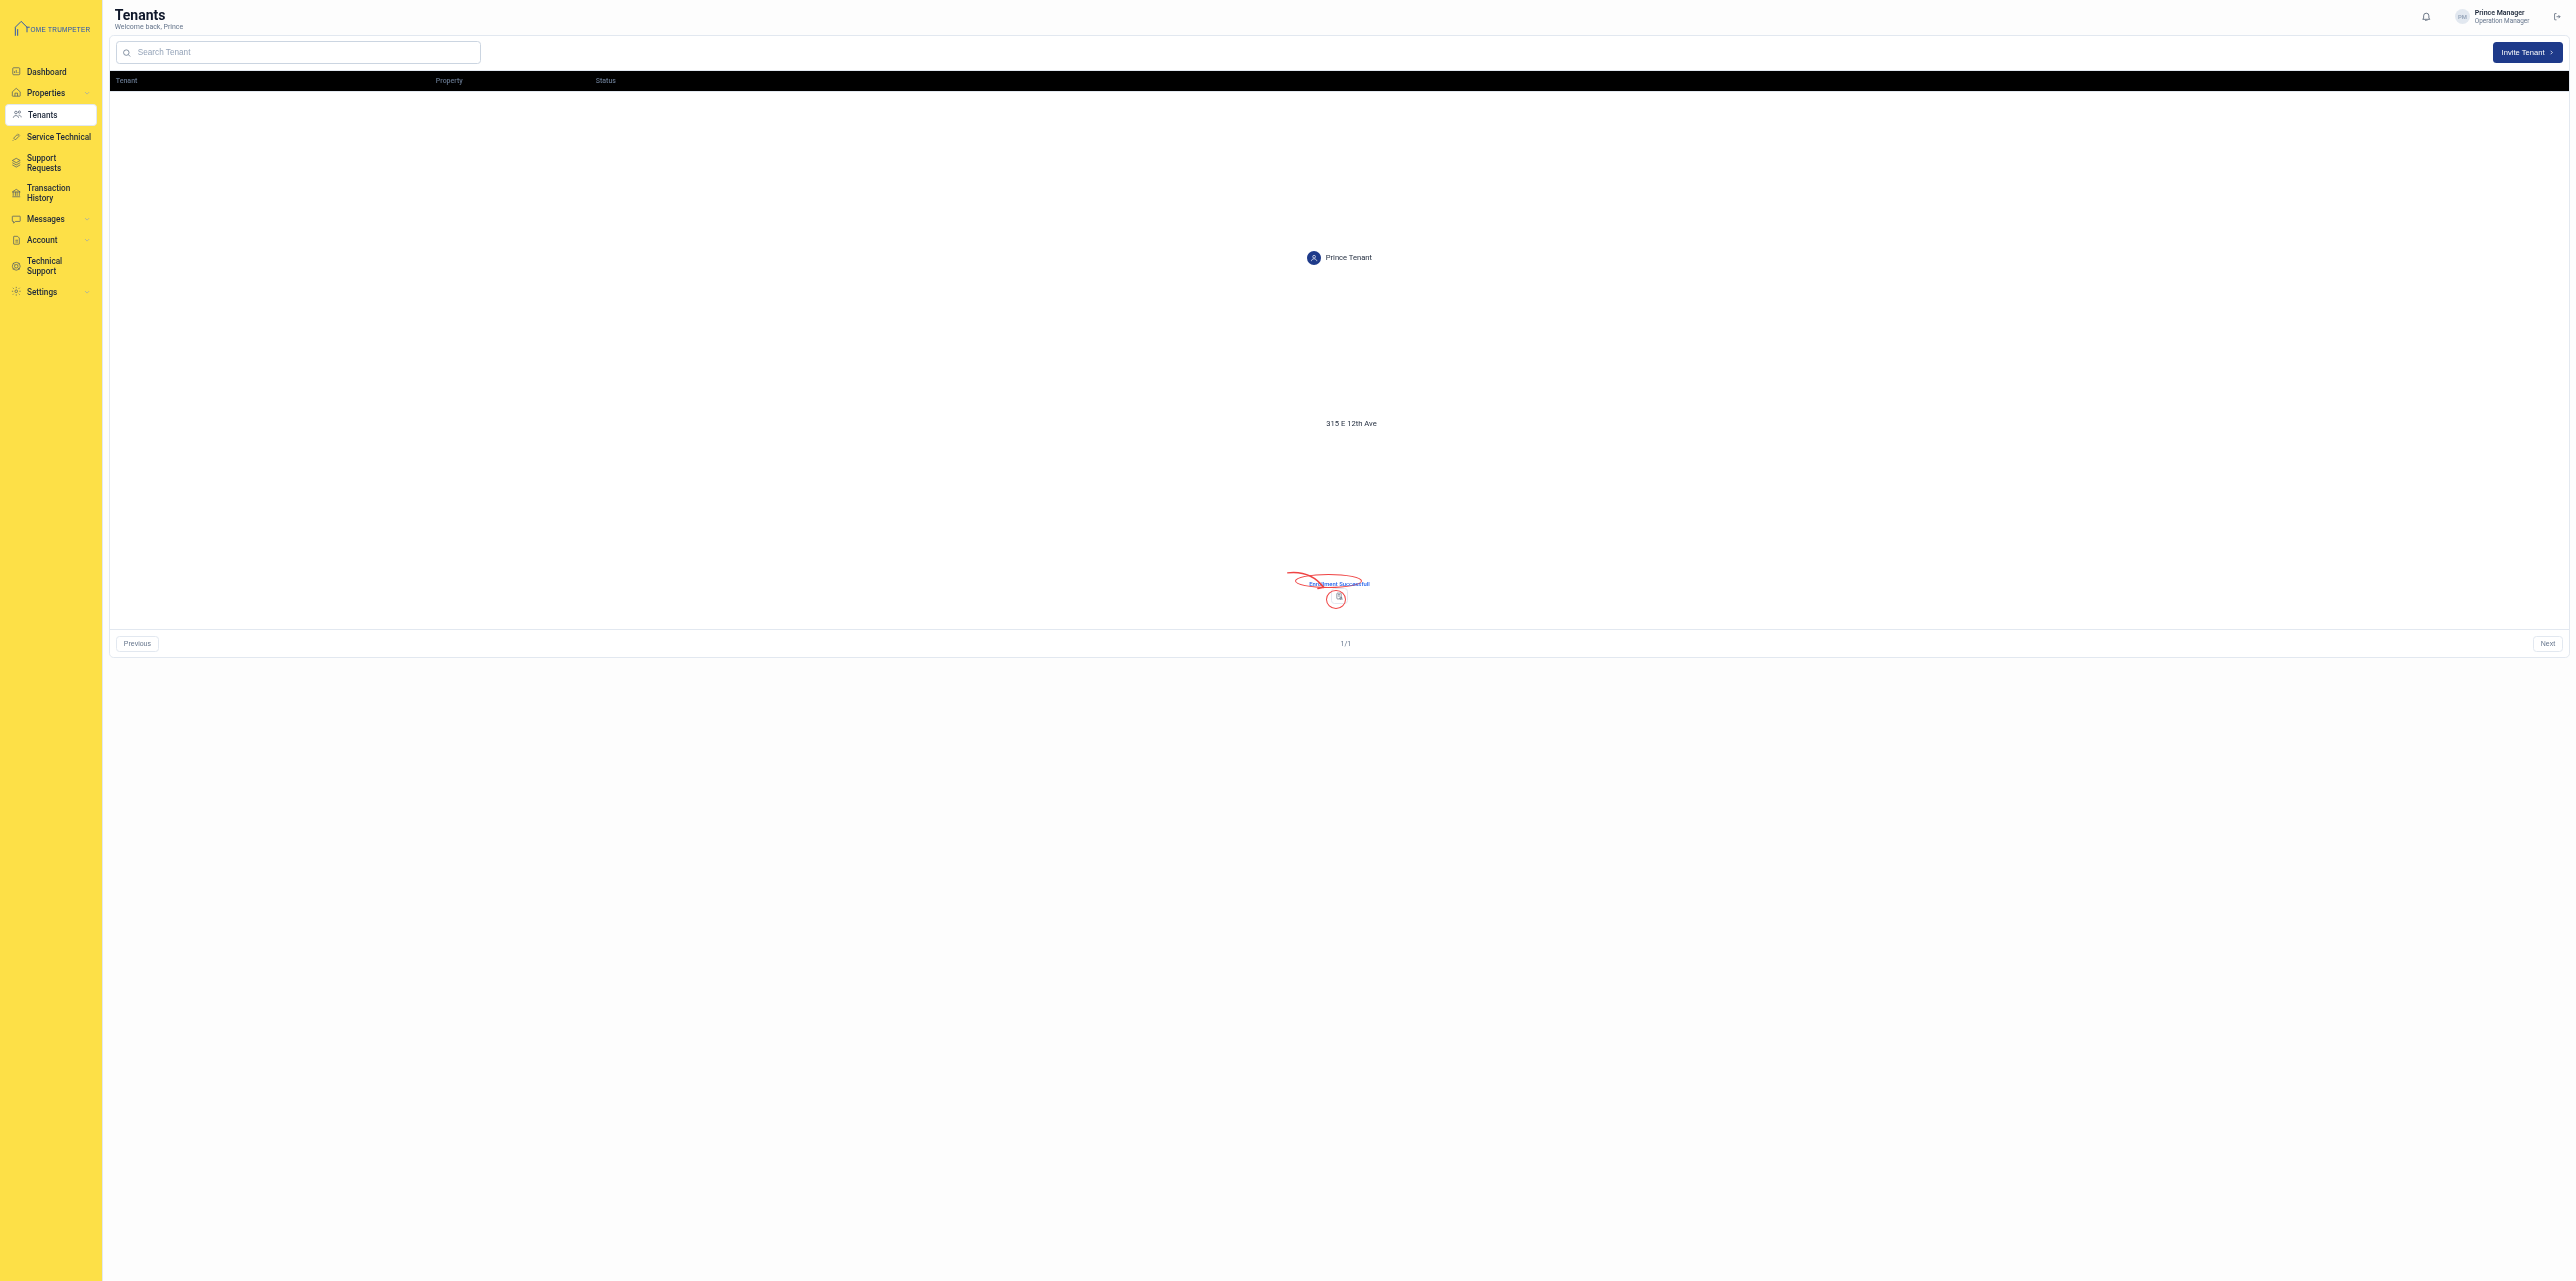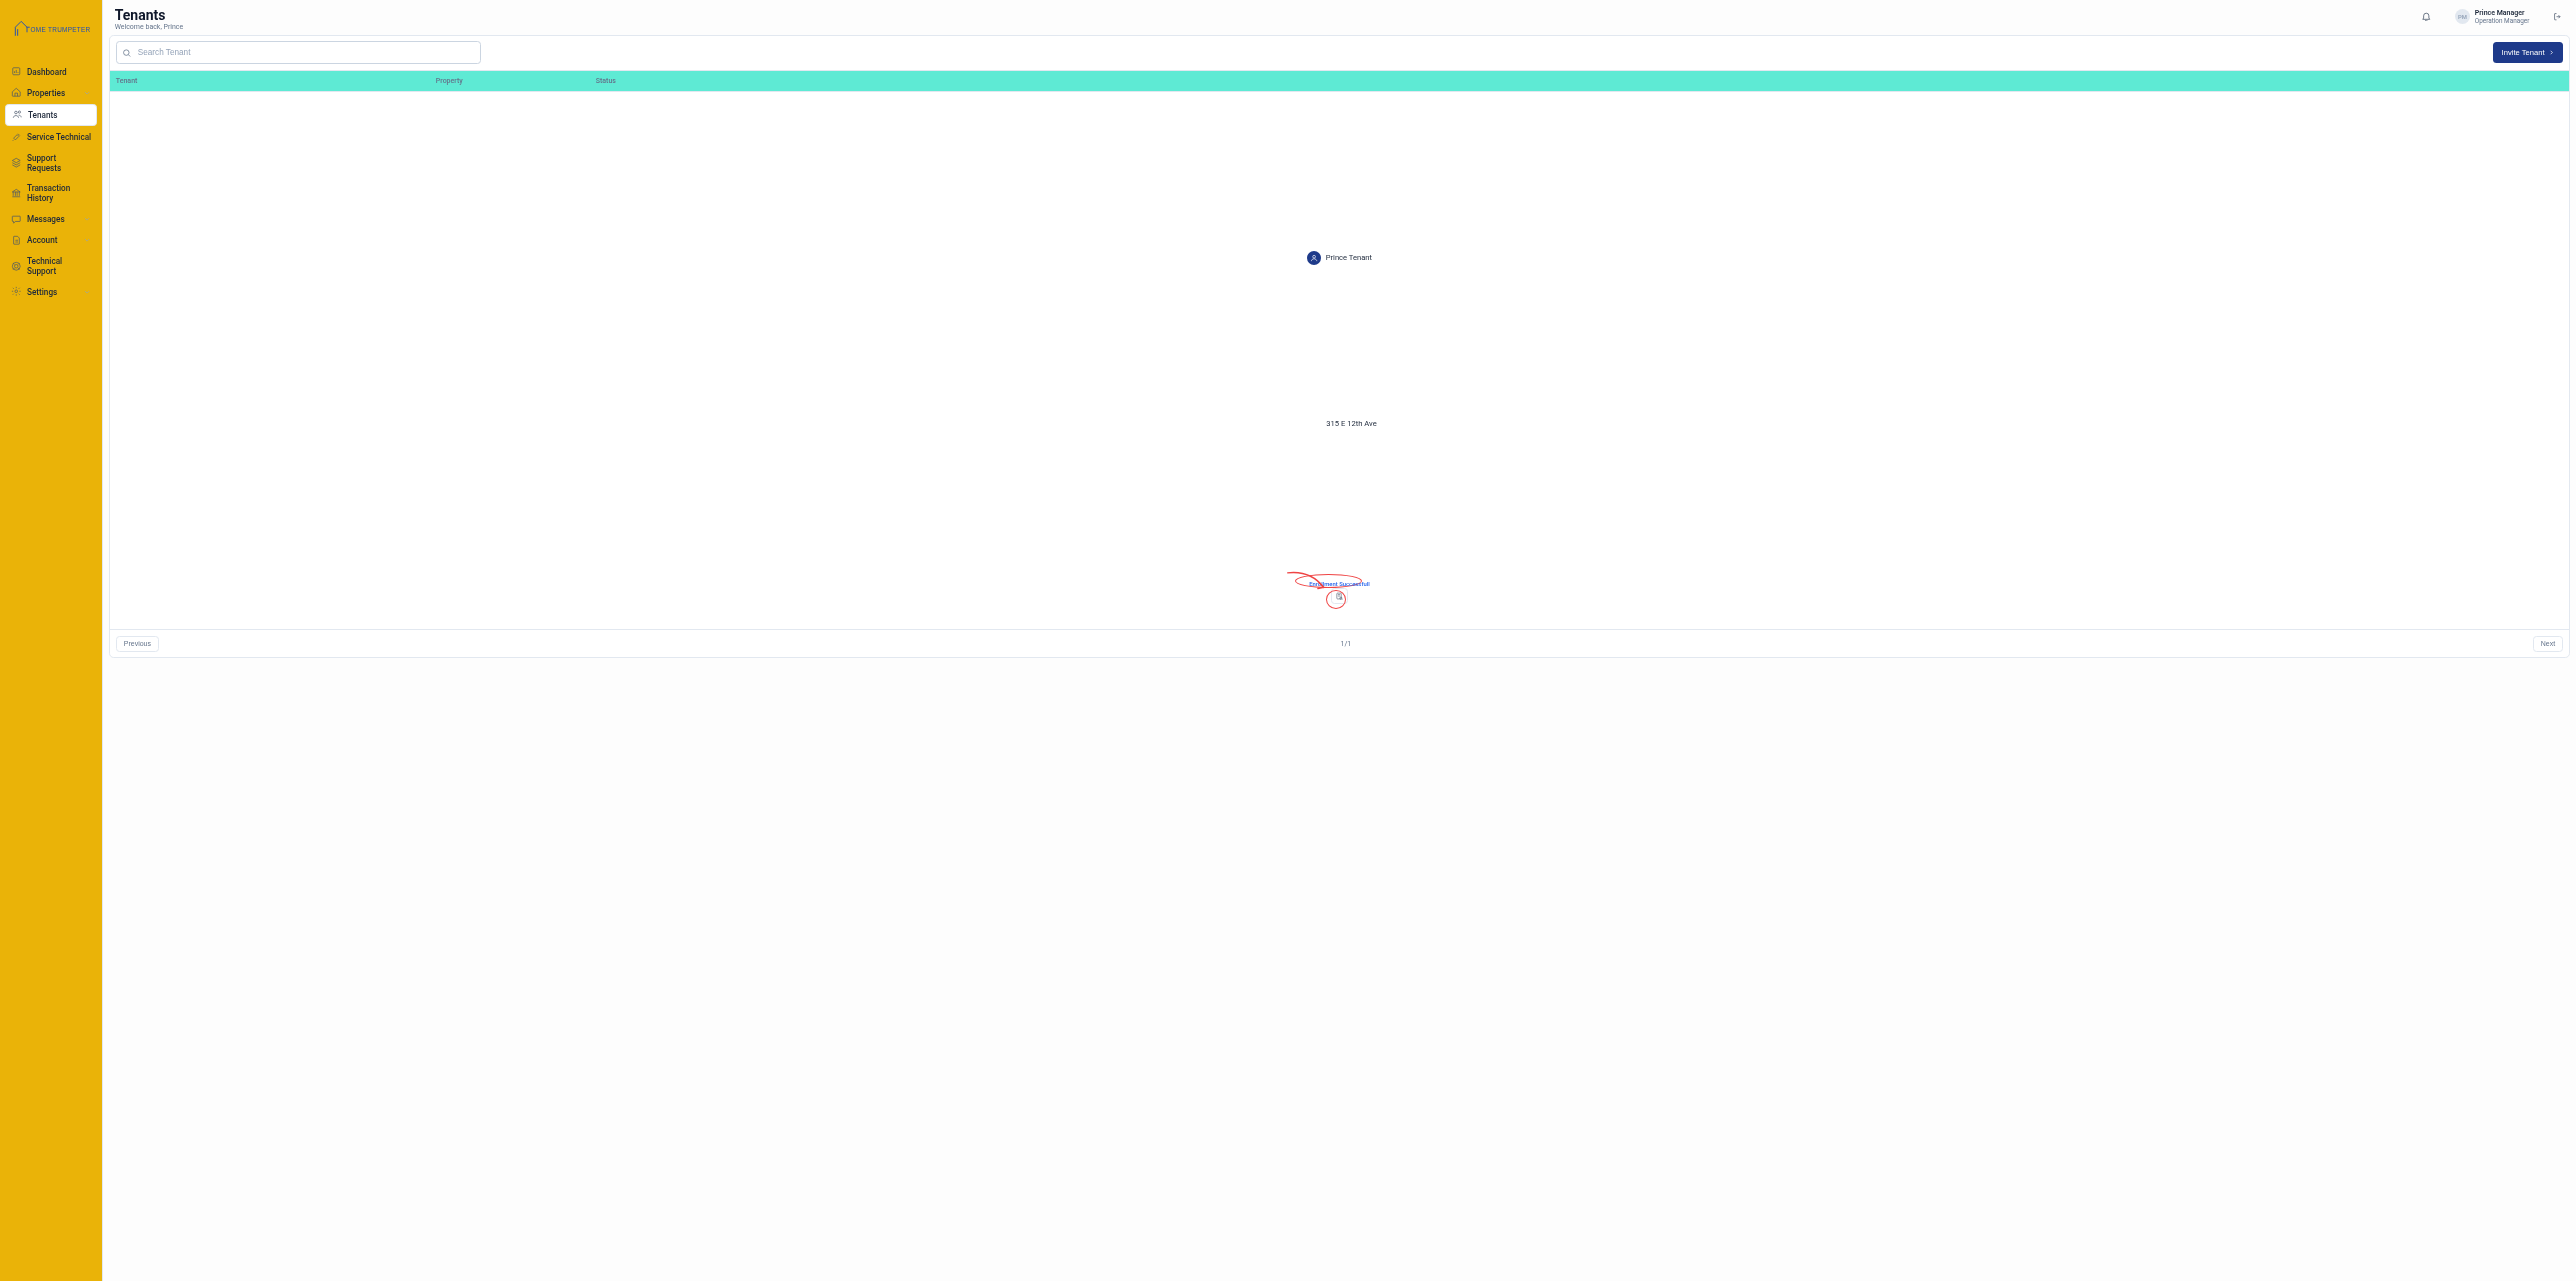--- a/index.html
+++ b/index.html
@@ -13,21 +13,21 @@
       color: #1e293b;
       font-size: 8.2px;
     }
     .app {
       display: flex;
       min-height: 100vh;
     }
     .sidebar {
       width: 103px;
       border-right: 0.6px solid #e2e8f0;
-      background: #eab308;
+      background: #fde047;
       padding: 4.7px 4.7px;
       flex-shrink: 0;
     }
     .logo-wrap {
       padding: 14px 4.7px 23.4px 4.7px;
       text-align: center;
     }
     .logo-svg {
       width: 77px;
       height: 17.6px;
@@ -204,21 +204,21 @@
       height: 7px;
       stroke: #fff;
       fill: none;
       stroke-width: 2.5;
     }
     .table {
       width: 100%;
     }
     .thead {
       display: flex;
-      background: #5eead4;
+      background: #000000;
       border-top: 0.6px solid #e2e8f0;
       border-bottom: 0.6px solid #e2e8f0;
       padding: 5.9px 5.9px;
     }
     .th {
       font-size: 7px;
       color: #64748b;
       font-weight: 500;
     }
     .col-tenant { flex: 0 0 320px; }

